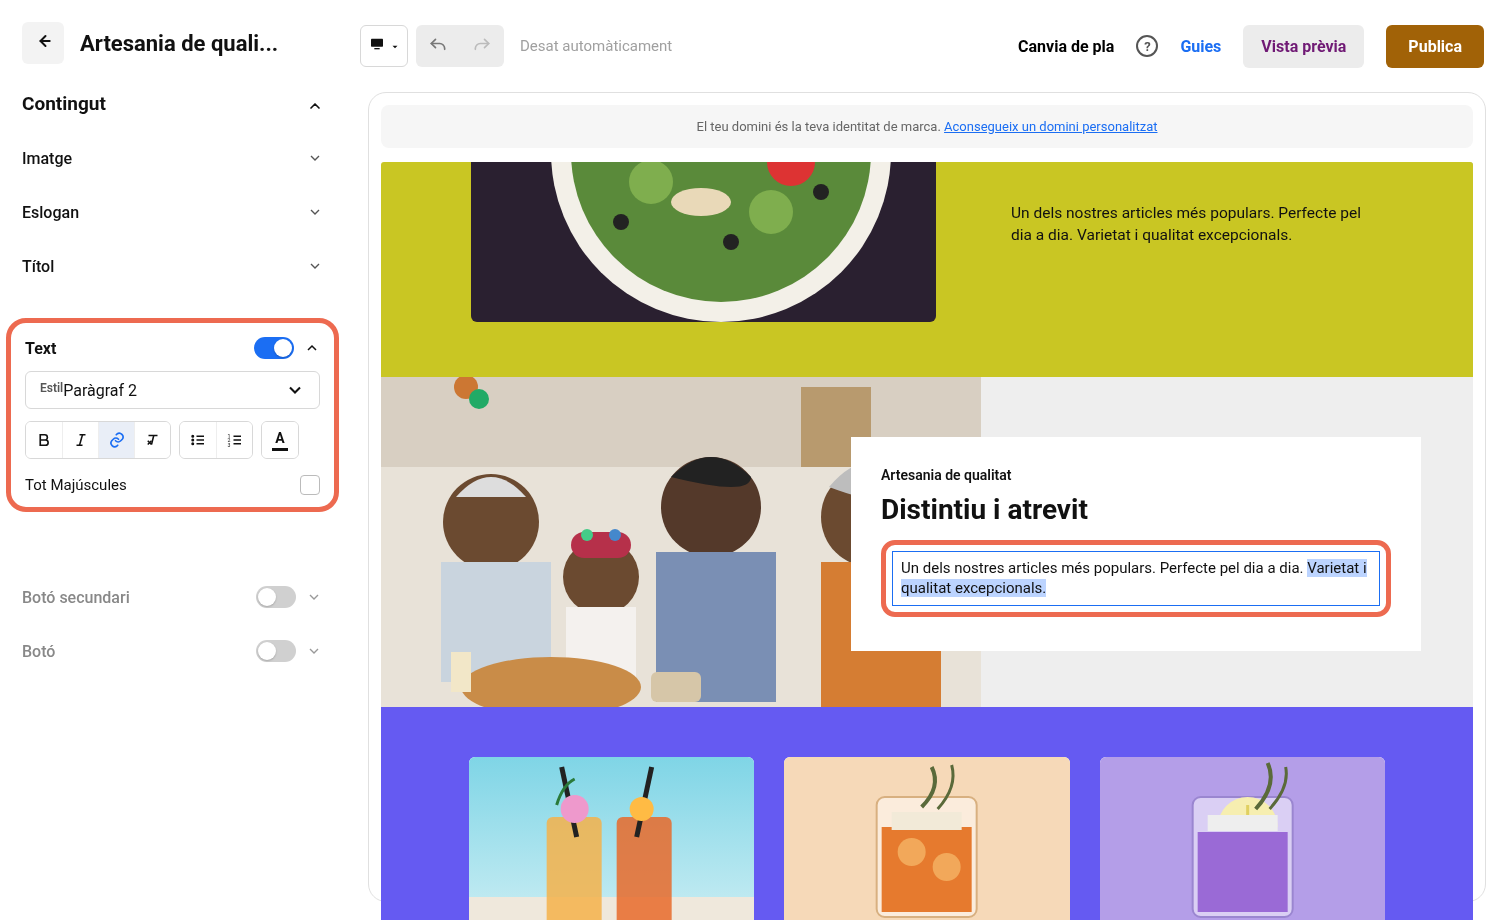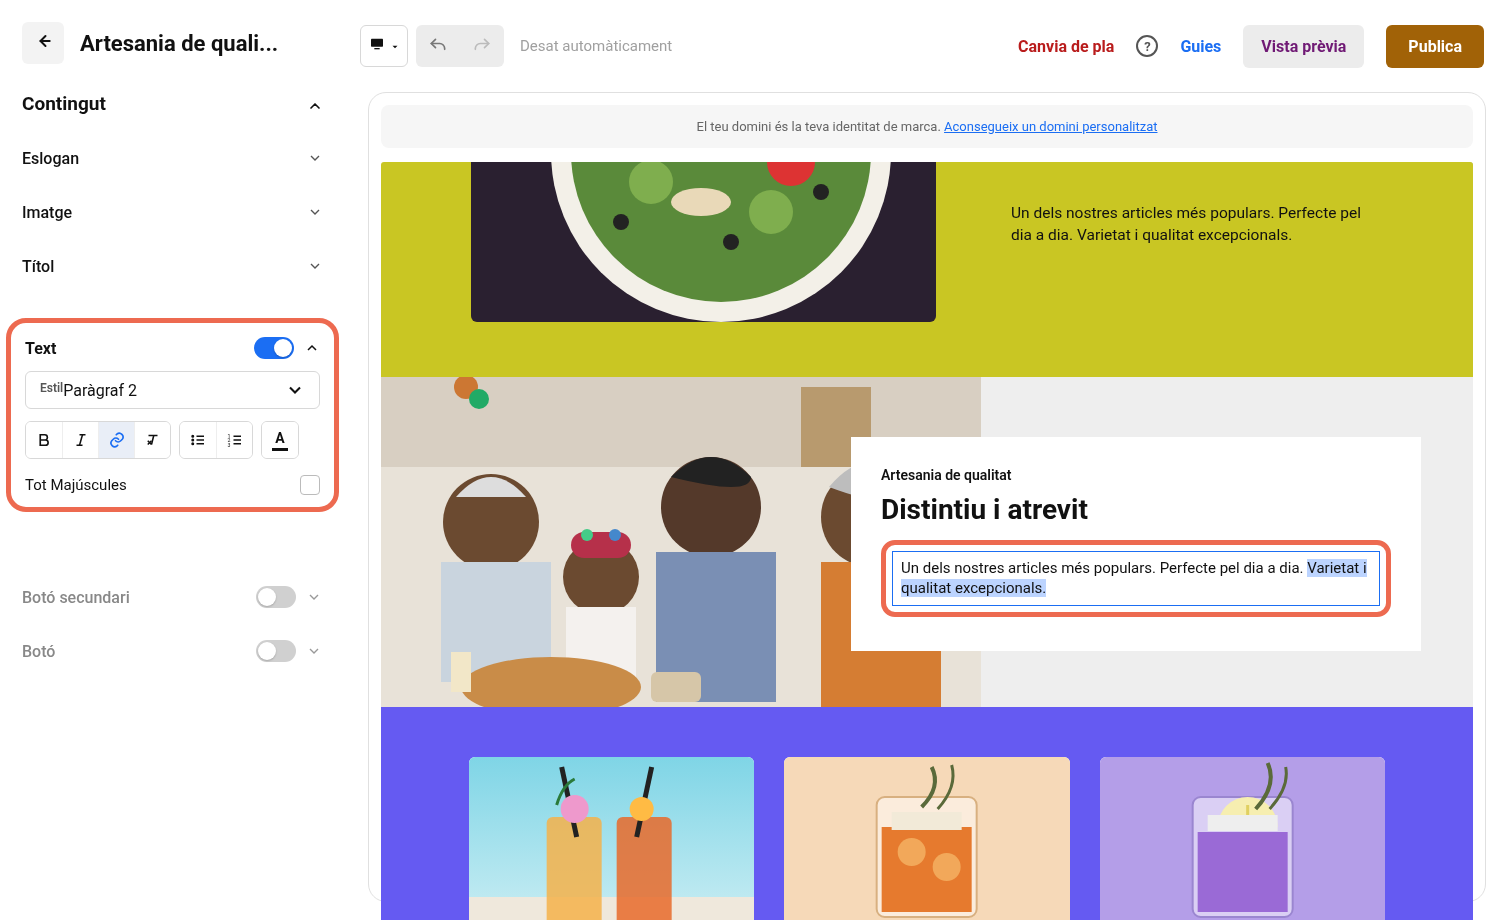--- a/index.html
+++ b/index.html
@@ -82,21 +82,21 @@
   
   .topbar {
     position:absolute; left:360px; top:18px; right:22px; height:56px;
     display:flex; align-items:center; gap:8px;
   }
   .device-btn { width:48px; height:42px; border:1px solid #d8d8d8; border-radius:6px; background:#fff; display:flex; align-items:center; justify-content:center; gap:4px; cursor:pointer; }
   .history { display:flex; background:#ececec; border-radius:6px; }
   .history .h-btn { width:44px; height:42px; display:flex; align-items:center; justify-content:center; color:#888; cursor:pointer; }
   .auto-save { color:#a0a0a0; font-size:15px; margin-left:8px; }
   .topbar-right { margin-left:auto; display:flex; align-items:center; gap:22px; }
-  .link-orange { color:#b91c1c; font-weight:700; cursor:pointer; }
+  .link-orange { color:#000000; font-weight:700; cursor:pointer; }
   .help-icon { width:22px; height:22px; border:2px solid #555; border-radius:50%; display:flex; align-items:center; justify-content:center; font-size:13px; font-weight:700; color:#555; cursor:pointer; }
   .link-blue { color:#1b6ef3; font-weight:700; cursor:pointer; }
   .preview-btn { background:#ececec; color:#701a75; font-weight:700; padding:12px 18px; border-radius:6px; cursor:pointer; }
   .publish-btn { background:#a16207; color:#fff; font-weight:700; padding:12px 22px; border-radius:6px; cursor:pointer; }
 
   
   .canvas-outer {
     position:absolute;
     left:368px; top:92px;
     width:1118px; height:810px;
@@ -211,27 +211,27 @@
   <div class="section-head">
     <span>Contingut</span>
     <span class="chevron">
       <svg viewBox="0 0 24 24" fill="none" stroke="#111" stroke-width="2.5" stroke-linecap="round" stroke-linejoin="round">
           <path d="M6 15l6-6 6 6"></path>
         </svg>
     </span>
   </div>
 
   <div class="row">
-    <span class="label">Eslogan</span>
+    <span class="label">Imatge</span>
     <span class="chevron"><svg viewBox="0 0 24 24" fill="none" stroke="#555" stroke-width="2">
           <path d="M6 9l6 6 6-6"></path>
         </svg></span>
   </div>
   <div class="row">
-    <span class="label">Imatge</span>
+    <span class="label">Eslogan</span>
     <span class="chevron"><svg viewBox="0 0 24 24" fill="none" stroke="#555" stroke-width="2">
           <path d="M6 9l6 6 6-6"></path>
         </svg></span>
   </div>
   <div class="row">
     <span class="label">Títol</span>
     <span class="chevron"><svg viewBox="0 0 24 24" fill="none" stroke="#555" stroke-width="2">
           <path d="M6 9l6 6 6-6"></path>
         </svg></span>
   </div>

